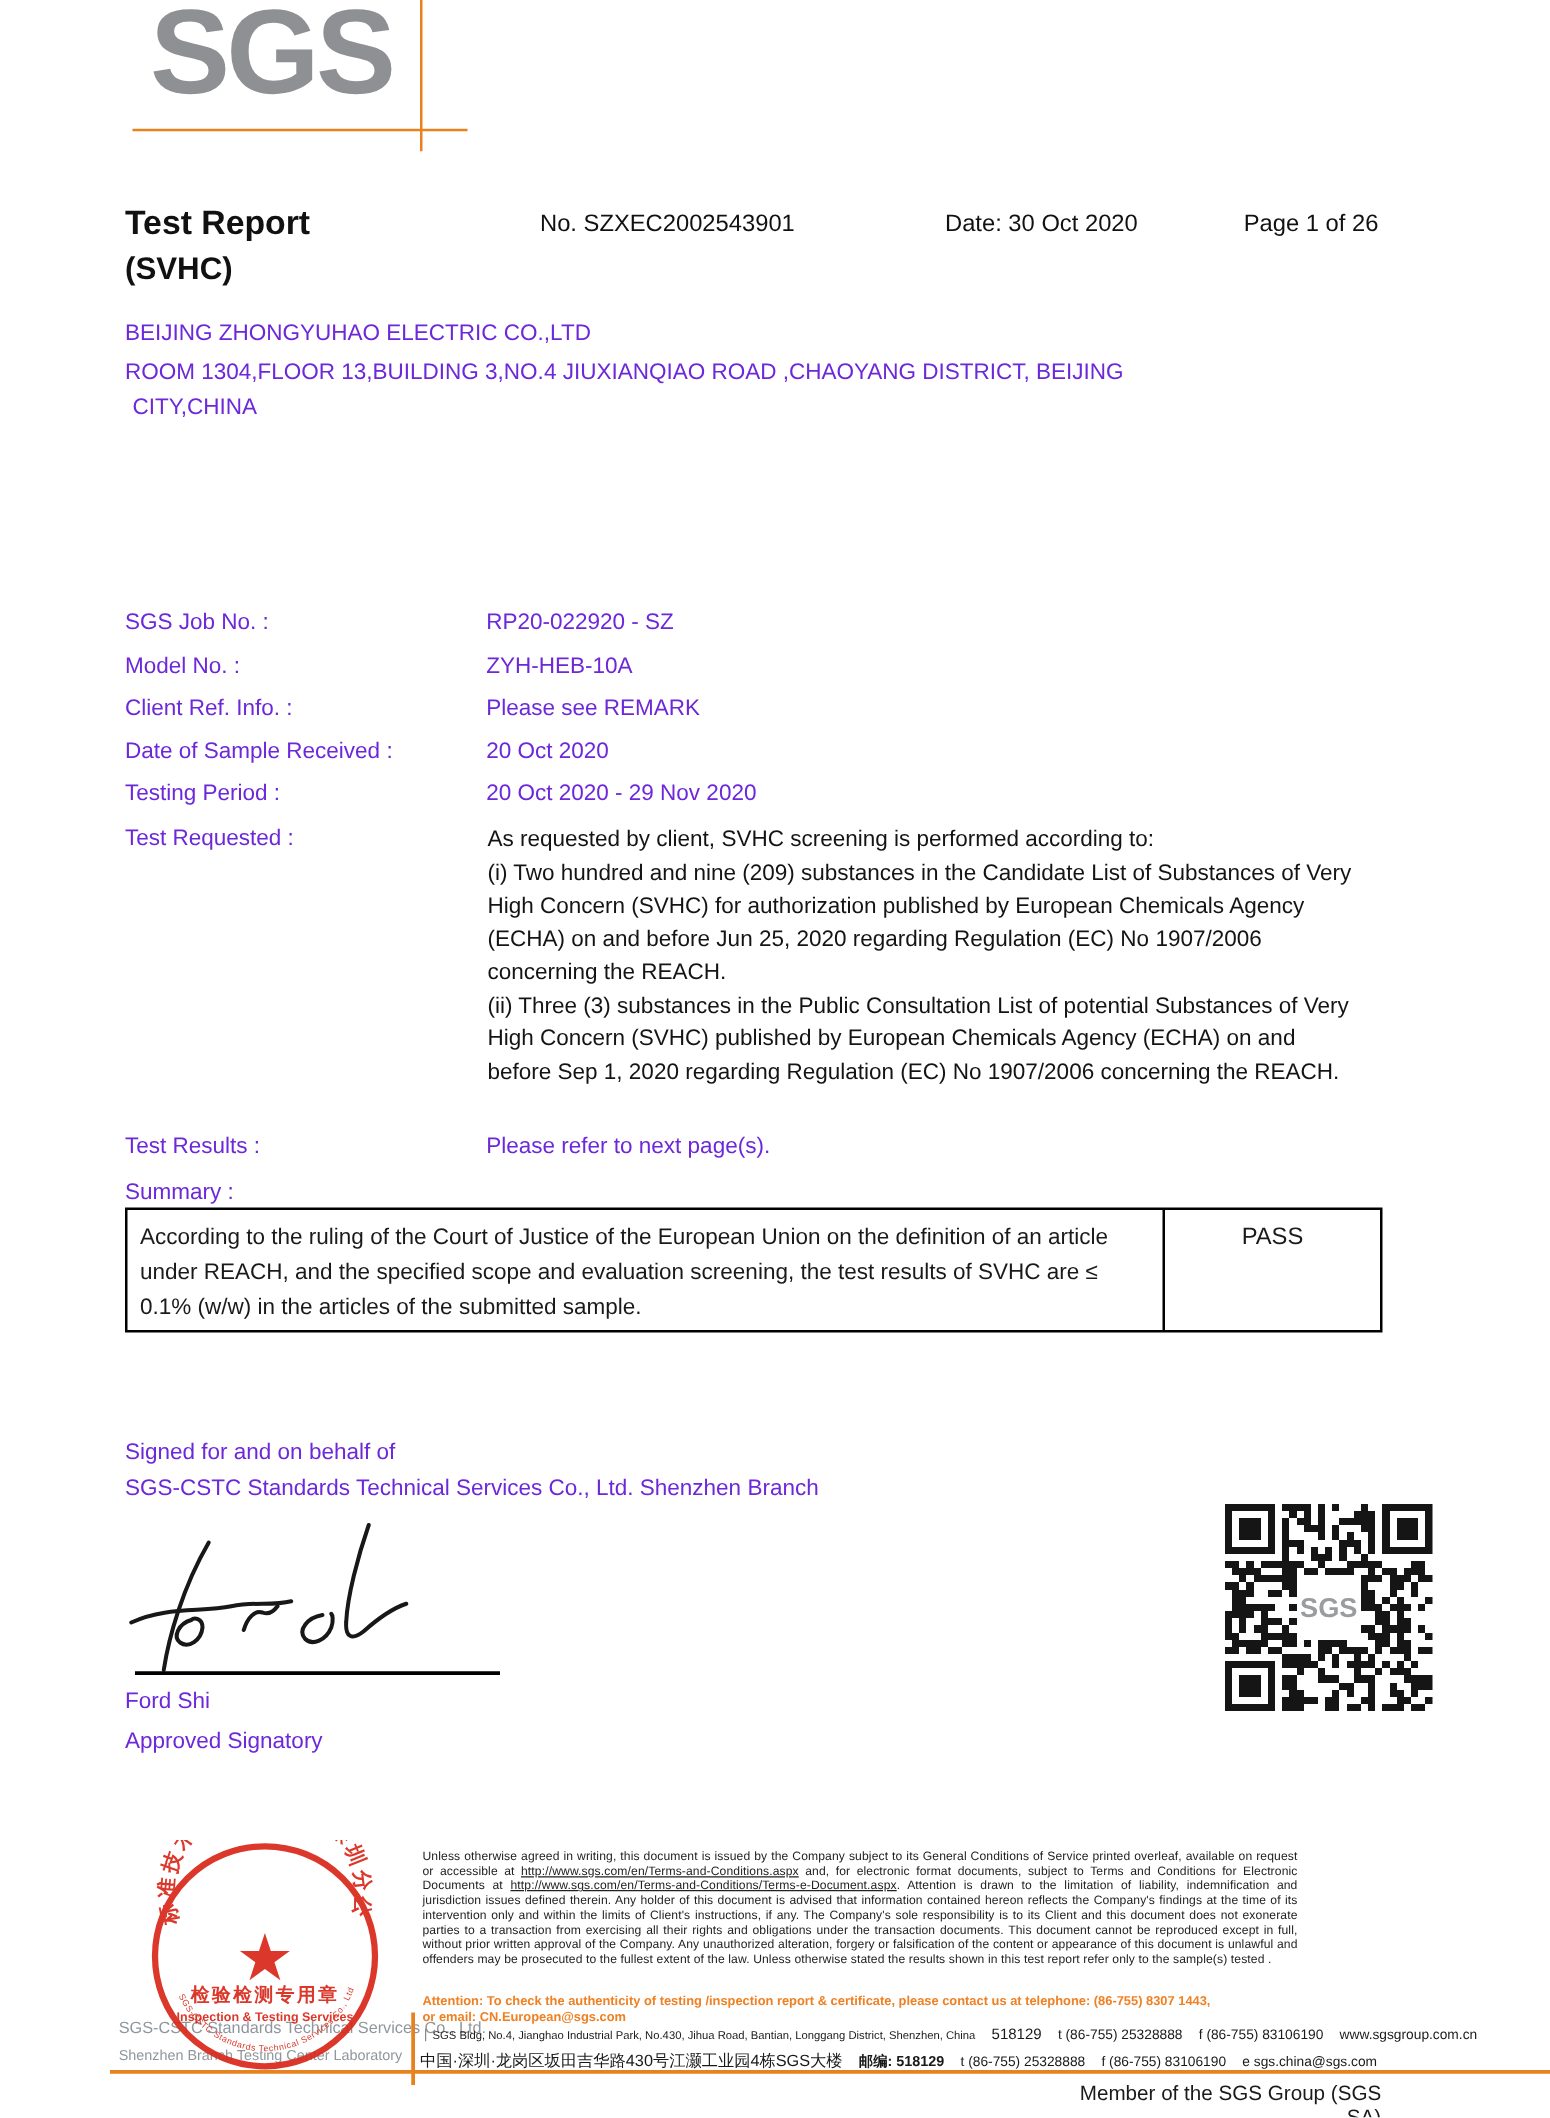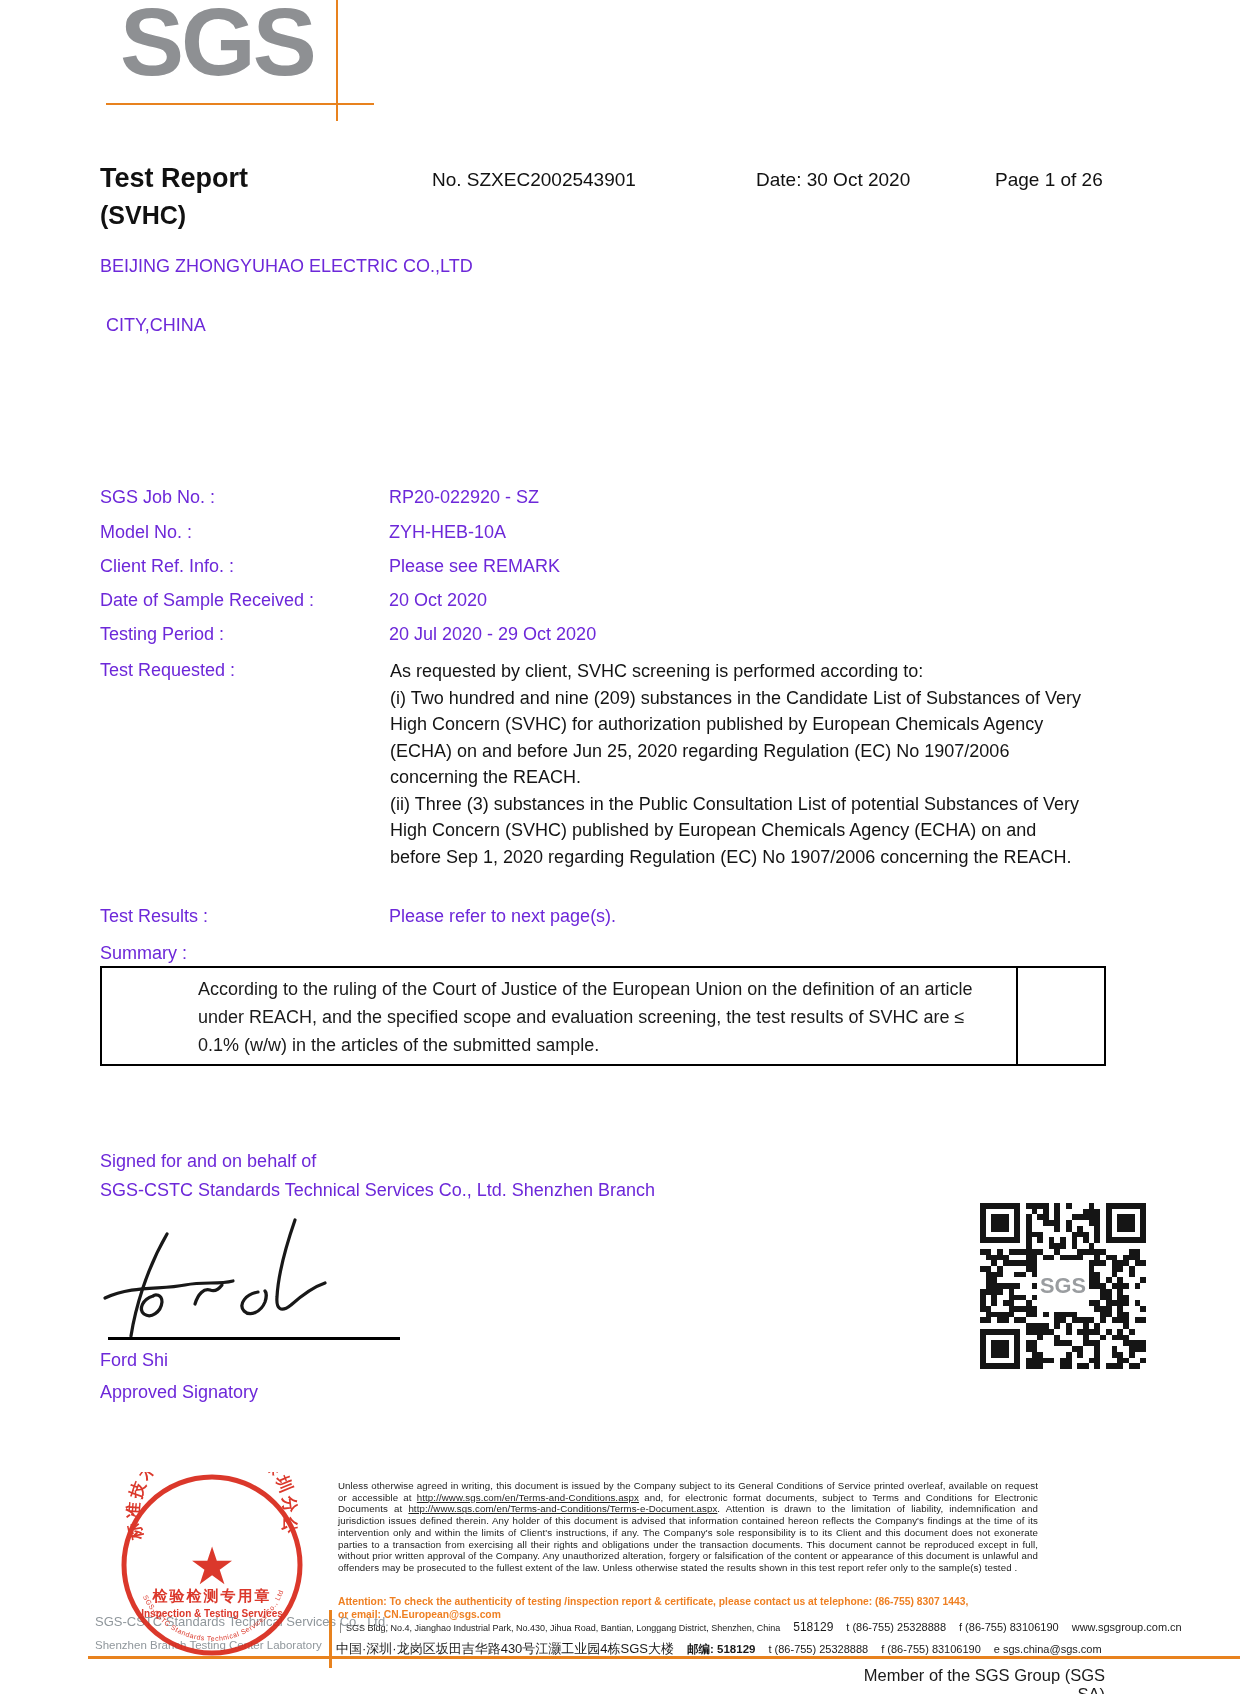--- a/index.html
+++ b/index.html
@@ -37,47 +37,49 @@
   <div class="abs oline" style="left:106px;top:103px;width:268px;height:2px;"></div>
   <div class="abs oline" style="left:336px;top:0;width:2px;height:121px;"></div>
 
   <div class="abs title" style="left:100px;top:163px;">Test Report</div>
   <div class="abs meta" style="left:432px;top:169px;">No. SZXEC2002543901</div>
   <div class="abs meta" style="left:756px;top:169px;">Date: 30 Oct 2020</div>
   <div class="abs meta" style="left:995px;top:169px;">Page 1 of 26</div>
   <div class="abs title" style="left:100px;top:201px;font-size:25px;">(SVHC)</div>
 
   <div class="abs body-t" style="left:100px;top:256px;">BEIJING ZHONGYUHAO ELECTRIC CO.,LTD</div>
+  <div class="abs body-t" style="left:100px;top:287px;">ROOM 1304,FLOOR 13,BUILDING 3,NO.4 JIUXIANQIAO ROAD ,CHAOYANG DISTRICT, BEIJING</div>
   <div class="abs body-t" style="left:106px;top:315px;">CITY,CHINA</div>
 
 
   <div class="abs body-t" style="left:100px;top:487px;">SGS Job No. :</div>
   <div class="abs body-t" style="left:389px;top:487px;">RP20-022920 - SZ</div>
   <div class="abs body-t" style="left:100px;top:522px;">Model No. :</div>
   <div class="abs body-t" style="left:389px;top:522px;">ZYH-HEB-10A</div>
   <div class="abs body-t" style="left:100px;top:556px;">Client Ref. Info. :</div>
   <div class="abs body-t" style="left:389px;top:556px;">Please see REMARK</div>
   <div class="abs body-t" style="left:100px;top:590px;">Date of Sample Received :</div>
   <div class="abs body-t" style="left:389px;top:590px;">20 Oct 2020</div>
   <div class="abs body-t" style="left:100px;top:624px;">Testing Period :</div>
-  <div class="abs body-t" style="left:389px;top:624px;">20 Jul 2020 - 29 Oct 2020</div>
+  <div class="abs body-t" style="left:389px;top:624px;">20 Oct 2020 - 29 Nov 2020</div>
 
   <div class="abs body-t" style="left:100px;top:660px;">Test Requested :</div>
   <div class="abs para" style="left:390px;top:658px;width:700px;">
     <div>As requested by client, SVHC screening is performed according to:</div>
     <div>(i) Two hundred and nine (209) substances in the Candidate List of Substances of Very High Concern (SVHC) for authorization published by European Chemicals Agency (ECHA) on and before Jun 25, 2020 regarding Regulation (EC) No 1907/2006 concerning the REACH.</div>
     <div>(ii) Three (3) substances in the Public Consultation List of potential Substances of Very High Concern (SVHC) published by European Chemicals Agency (ECHA) on and before Sep 1, 2020 regarding Regulation (EC) No 1907/2006 concerning the REACH.</div>
   </div>
 
   <div class="abs body-t" style="left:100px;top:906px;">Test Results :</div>
   <div class="abs body-t" style="left:389px;top:906px;">Please refer to next page(s).</div>
 
   <div class="abs body-t" style="left:100px;top:943px;">Summary :</div>
   <div class="abs sum-box" style="left:100px;top:966px;width:1002px;height:96px;justify-content:center;">
     <div class="sum-left">According to the ruling of the Court of Justice of the European Union on the definition of an article under REACH, and the specified scope and evaluation screening, the test results of SVHC are ≤ 0.1% (w/w) in the articles of the submitted sample.</div>
+    <div class="sum-right">PASS</div>
   </div>
 
   <div class="abs body-t" style="left:100px;top:1151px;">Signed for and on behalf of</div>
   <div class="abs body-t" style="left:100px;top:1180px;">SGS-CSTC Standards Technical Services Co., Ltd. Shenzhen Branch</div>
 
   <svg class="abs" style="left:95px;top:1212px;" width="235" height="128" viewBox="0 0 235 128">
     <g fill="none" stroke="#181818" stroke-width="3.2" stroke-linecap="round">
       <path d="M36,124 C40,98 51,58 72,22"></path>
       <path d="M10,86 C38,73 66,78 90,73 C110,69 122,73 138,69"></path>
       <path d="M58,84 c-10,3 -15,13 -9,18 c7,5 17,-2 18,-12 c0,-8 -7,-8 -9,-6"></path>

